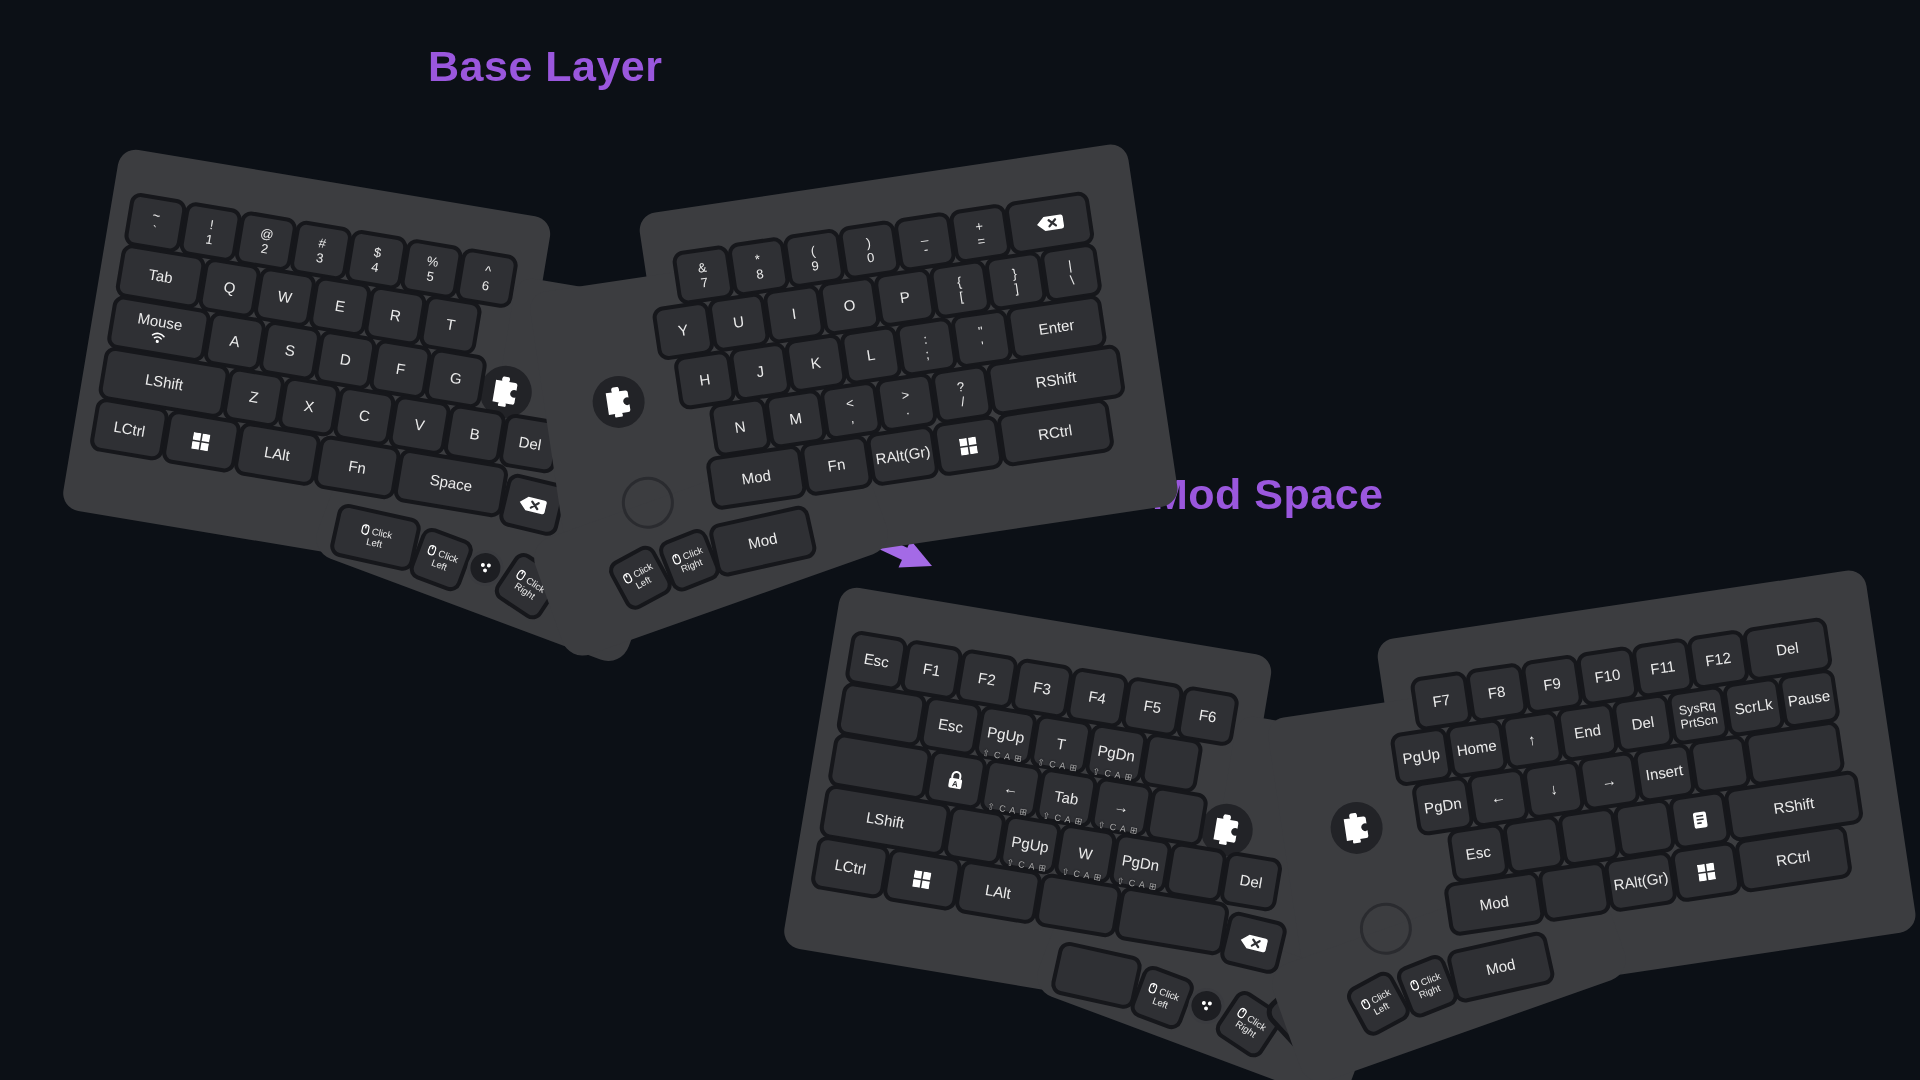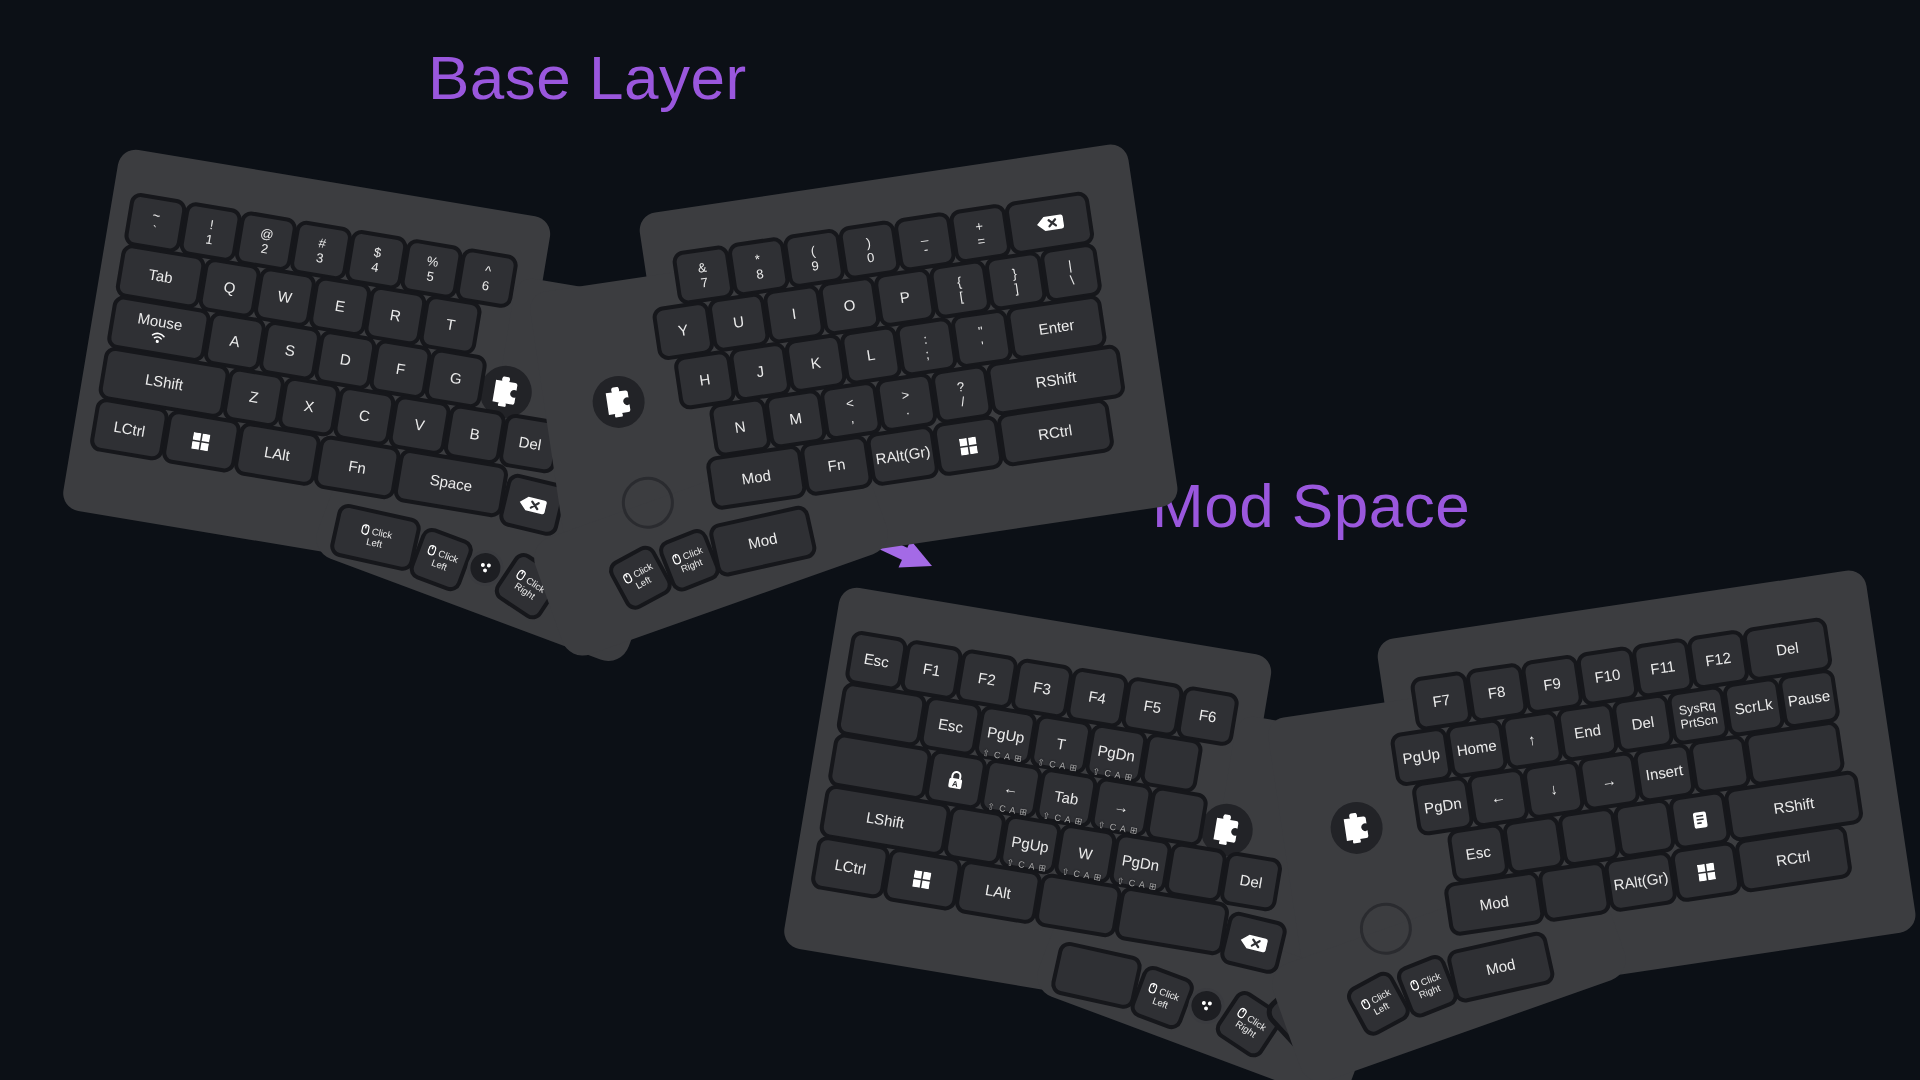--- a/index.html
+++ b/index.html
@@ -1,18 +1,18 @@
 <!DOCTYPE html>
 <html><head>
 <meta charset="utf-8">
 <style>
   html,body{margin:0;padding:0;background:#0c1016;}
   #canvas{position:relative;width:1920px;height:1080px;background:#0c1016;overflow:hidden;
           font-family:"Liberation Sans",sans-serif;}
-  .title{position:absolute;font-size:62px;font-weight:normal;letter-spacing:.5px;color:#9a57dd;}
+  .title{position:absolute;font-size:43px;font-weight:bold;letter-spacing:.5px;color:#9a57dd;}
   #title-base{left:428px;top:42px;}
   #title-mod{left:1152px;top:470px;}
 
   .kb{position:absolute;transform-origin:0 0;}
   .case{position:absolute;background:#3c3d40;border-radius:18px;}
   .main-l{left:-22px;top:-46px;width:438px;height:366px;}
   .ext-l{left:390px;top:16px;width:148px;height:318px;}
   .thumb-l{left:240px;top:230px;width:332px;height:124px;transform:rotate(11deg);border-radius:22px;}
   .main-r{left:-4px;top:-46px;width:494px;height:366px;}
   .ext-r{left:-124px;top:16px;width:192px;height:318px;}

